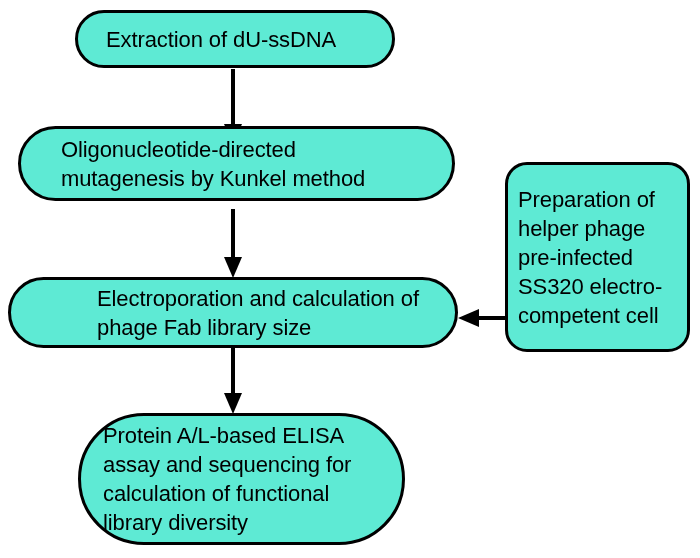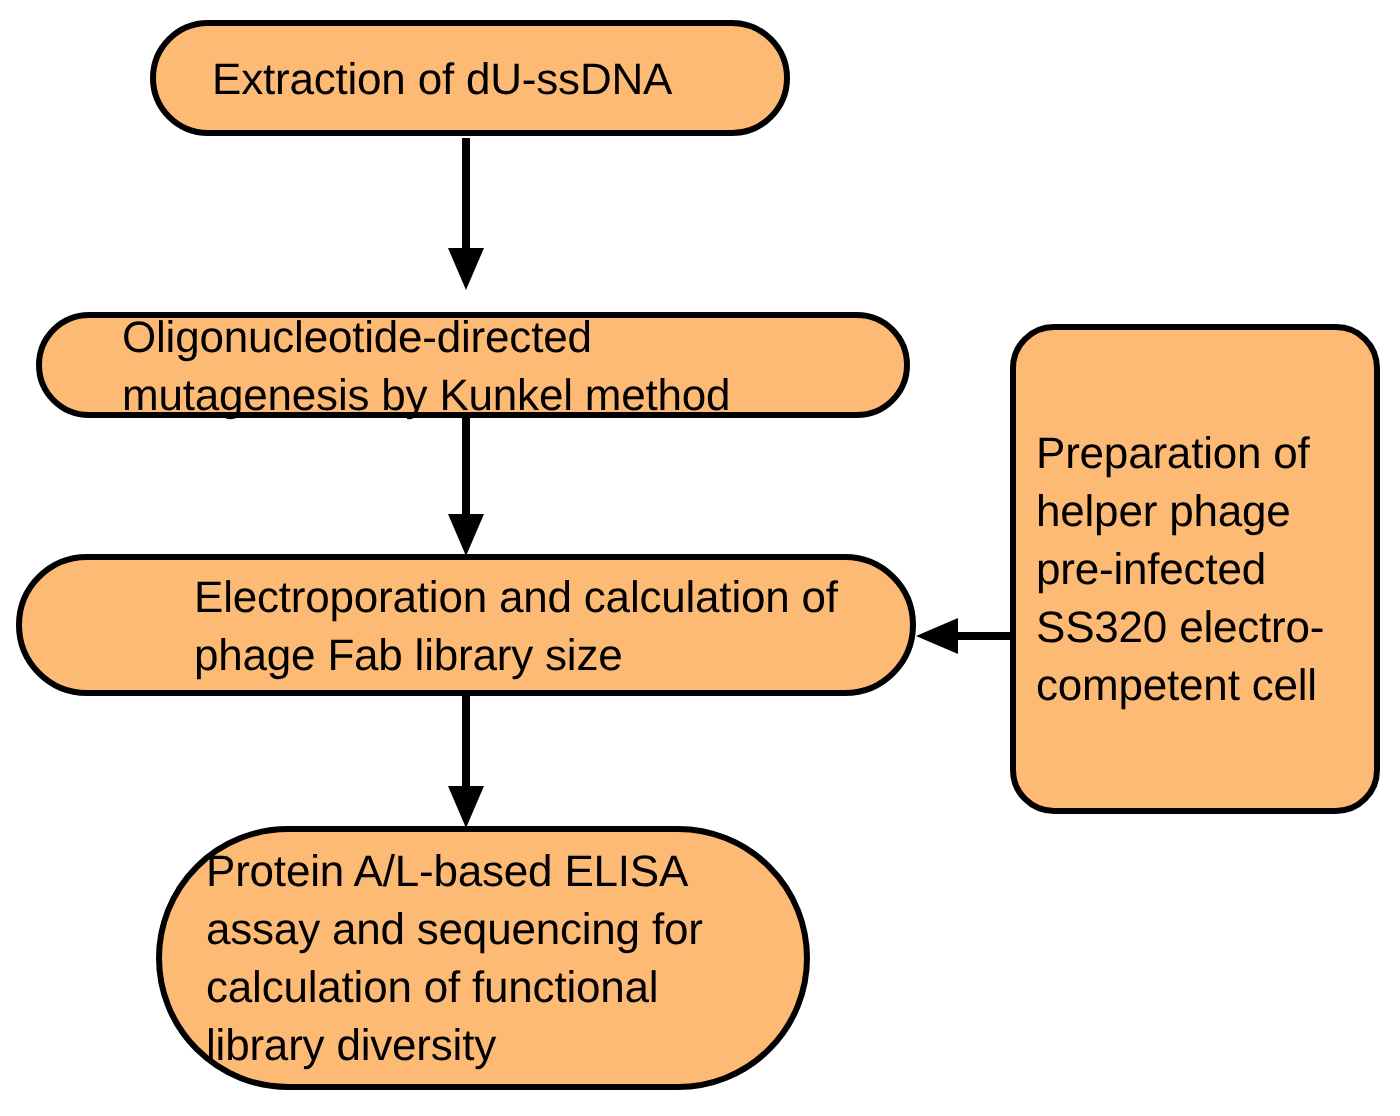--- a/index.html
+++ b/index.html
@@ -16,21 +16,21 @@
     position: relative;
     width: 700px;
     height: 558px;
     background: #ffffff;
     overflow: hidden;
   }
   .node {
     position: absolute;
     box-sizing: border-box;
     border: 3px solid #000000;
-    background: #fdba74;
+    background: #5eead4;
     display: flex;
     align-items: center;
     justify-content: flex-start;
   }
   .node.stadium {
     border-radius: 999px;
   }
   .node.rounded-rect {
     border-radius: 22px;
   }
@@ -44,22 +44,22 @@
   }
   
   #node-extraction {
     left: 75px;  top: 10px;
     width: 320px; height: 58px;
   }
   #node-extraction .node-label {
     padding-left: 28px;
   }
   #node-mutagenesis {
-    left: 18px; top: 156px;
-    width: 437px; height: 53px;
+    left: 18px; top: 126px;
+    width: 437px; height: 75px;
   }
   #node-mutagenesis .node-label {
     padding-left: 40px;
   }
   #node-electroporation {
     left: 8px; top: 277px;
     width: 450px; height: 71px;
   }
   #node-electroporation .node-label {
     padding-left: 38px;
@@ -67,21 +67,21 @@
   }
   #node-elisa {
     left: 78px; top: 413px;
     width: 327px; height: 132px;
   }
   #node-elisa .node-label {
     padding-left: 22px;
   }
   #node-helper-phage {
     left: 505px; top: 162px;
-    width: 185px; height: 245px;
+    width: 185px; height: 190px;
   }
   #node-helper-phage .node-label {
     padding-left: 10px;
   }
 
   
   .arrow-svg {
     position: absolute;
     overflow: visible;
     pointer-events: none;

